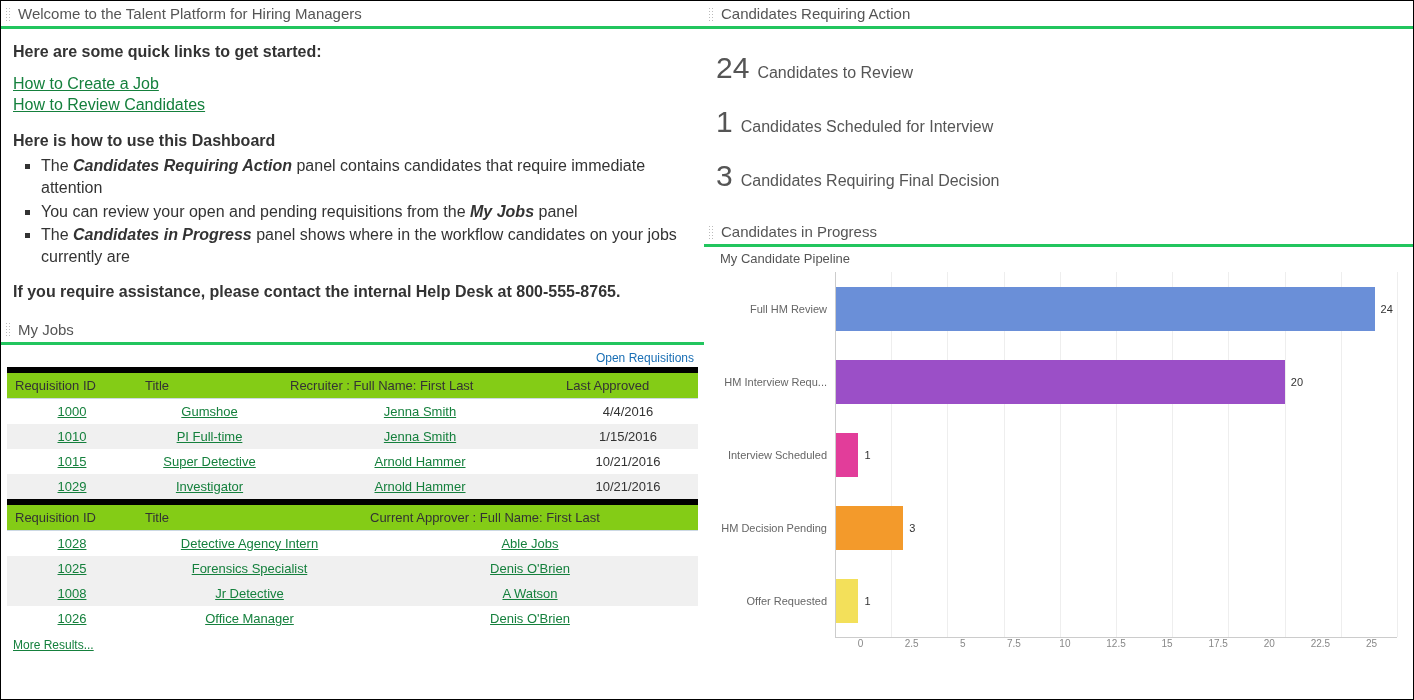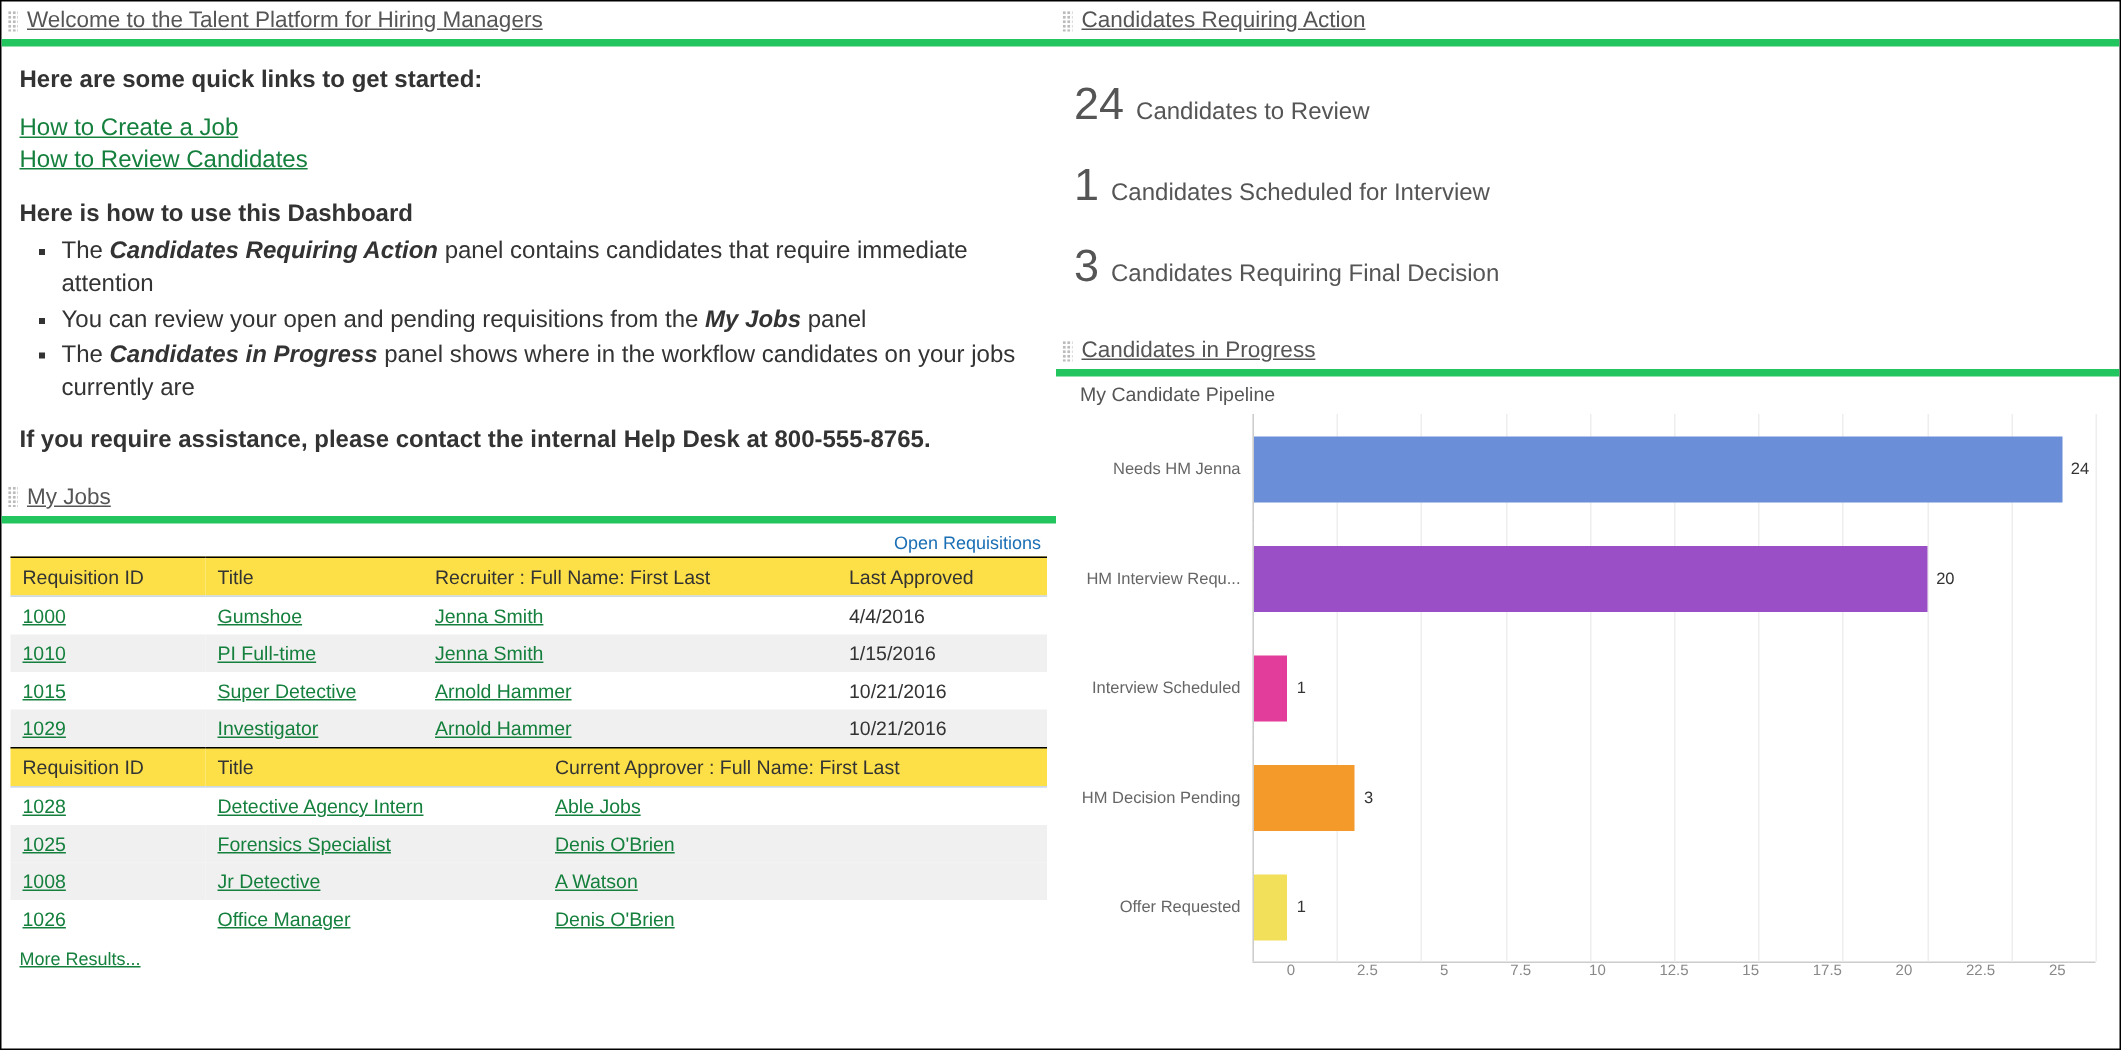--- a/index.html
+++ b/index.html
@@ -13,22 +13,21 @@
   border: 1px solid #000;
   overflow: hidden;
 }
 .row { display: flex; height: 100%; }
 .col-left { width: 703px; border-right: 0px; padding: 0; }
 .col-right { flex: 1; padding: 0; }
 .panel-header {
   display: flex; align-items: center;
   font-size: 15px; color: #555;
   padding: 4px 6px 4px 4px;
-  border-bottom: 5px solid #22c55e;
-  text-decoration: underline;
+  border-bottom: 3px solid #22c55e;
 }
 .grip {
   width: 7px; height: 14px;
   background-image: radial-gradient(#bbb 1px, transparent 1px);
   background-size: 3px 3px;
   margin-right: 6px;
 }
 .welcome-body { padding: 8px 12px 10px 12px; font-size: 16px; line-height: 1.35; }
 .welcome-body p { margin: 4px 0; }
 .welcome-body ul { margin: 4px 0 8px 28px; }
@@ -38,26 +37,26 @@
 em.bi { font-style: italic; font-weight: bold; }
 
 .section-label {
   color: #1a6fb5; font-size: 12px;
   padding: 6px 10px 2px 10px;
   text-align: right;
 }
 table.grid { width: calc(100% - 12px); margin: 0 6px; border-collapse: collapse; font-size: 13px; }
 table.grid th {
   text-align: left; font-weight: normal; color: #333;
-  background: #fde047;
-  border-top: 1px solid #000000;
+  background: #84cc16;
+  border-top: 6px solid #000000;
   border-bottom: 1px solid #cdd9e4;
   padding: 5px 8px;
 }
-table.grid td { padding: 5px 8px; }
+table.grid td { padding: 5px 8px; text-align: center; }
 table.grid tr.alt td { background: #f0f0f0; }
 .more { text-align: left; padding: 6px 12px; }
 .more a { font-size: 12px; }
 
 .stats { padding: 12px 12px 6px 12px; }
 .stat-line { display: flex; align-items: baseline; margin: 10px 0 20px 0; }
 .stat-num { font-size: 30px; color: #555; margin-right: 8px; font-weight: 400; }
 .stat-lab { font-size: 16px; color: #555; }
 
 .chart-wrap { padding: 4px 16px 0 16px; }
@@ -218,21 +217,21 @@
             <div class="grid-line" style="left: 30%;"></div>
             <div class="grid-line" style="left: 40%;"></div>
             <div class="grid-line" style="left: 50%;"></div>
             <div class="grid-line" style="left: 60%;"></div>
             <div class="grid-line" style="left: 70%;"></div>
             <div class="grid-line" style="left: 80%;"></div>
             <div class="grid-line" style="left: 90%;"></div>
             <div class="grid-line" style="left: 100%;"></div>
           </div>
           <div class="chart-row">
-            <div class="chart-cat">Needs HM Jenna</div>
+            <div class="chart-cat">Full HM Review</div>
             <div class="chart-plot">
               <div class="chart-bar" style="width: 96%; background: rgb(106, 143, 216);"></div>
               <span class="chart-val" style="left: calc(96% + 6px);">24</span>
             </div>
           </div>
           <div class="chart-row">
             <div class="chart-cat">HM Interview Requ...</div>
             <div class="chart-plot">
               <div class="chart-bar" style="width: 80%; background: rgb(155, 79, 199);"></div>
               <span class="chart-val" style="left: calc(80% + 6px);">20</span>

